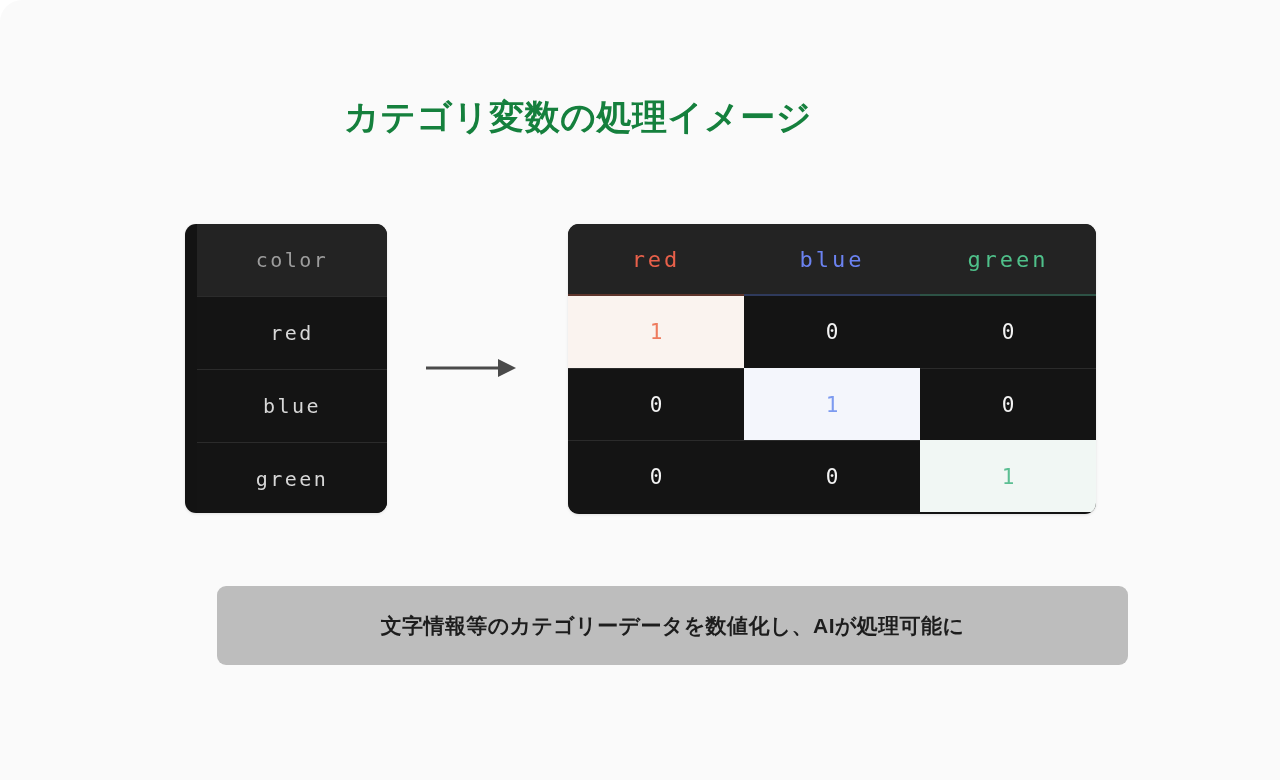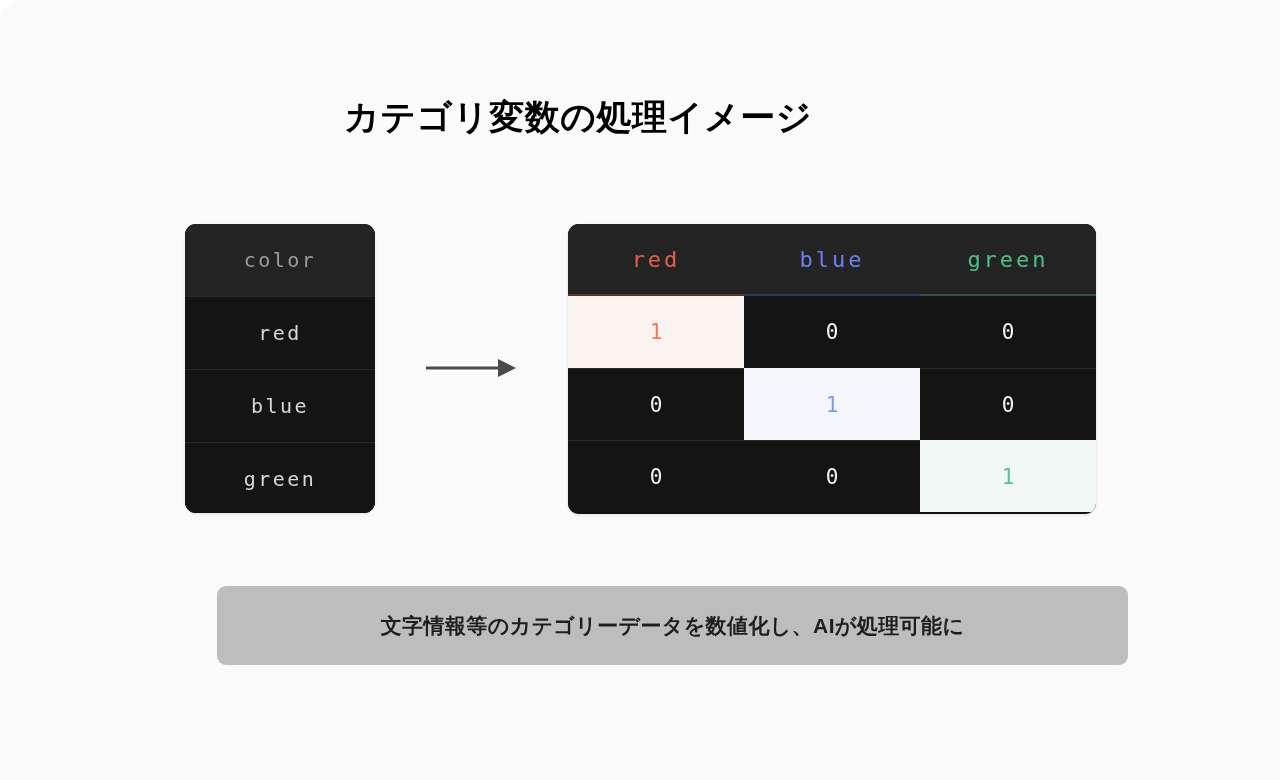--- a/index.html
+++ b/index.html
@@ -24,39 +24,40 @@
 
   
   .title {
     position: absolute;
     top: 96px;
     left: 0;
     width: 1156px;
     text-align: center;
     font-size: 35px;
     font-weight: 700;
-    color: #000000;
+    color: #15803d;
     letter-spacing: 0.5px;
     line-height: 1.2;
   }
 
   
   .table {
     position: absolute;
     border-radius: 11px;
     overflow: hidden;
     background: #131313;
     box-shadow: 0 1px 3px rgba(0,0,0,0.10);
   }
 
   .src-table {
     left: 185px;
     top: 224px;
     width: 190px;
     height: 289px;
+    padding-left: 12px;
   }
 
   .src-head {
     height: 72px;
     background: #232323;
     display: flex;
     align-items: center;
     justify-content: center;
   }
   .src-head .cap {

